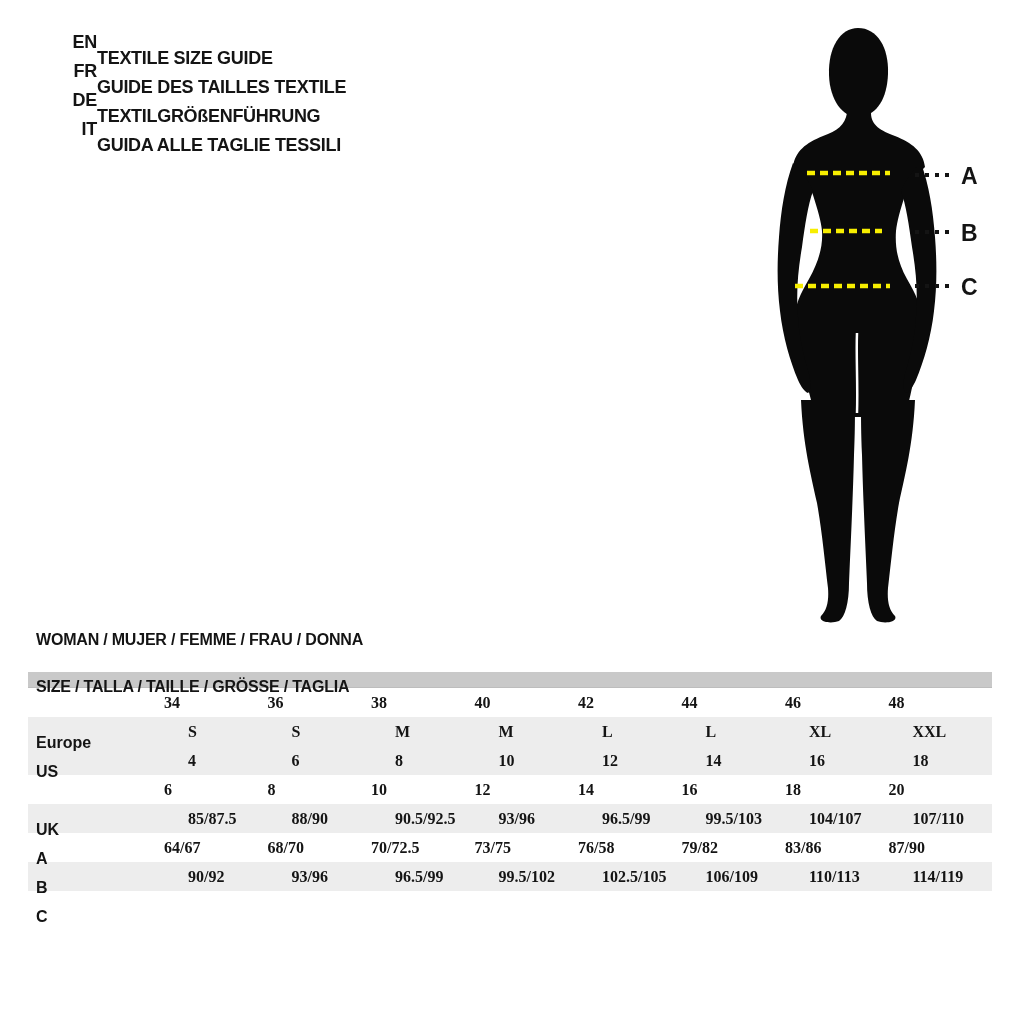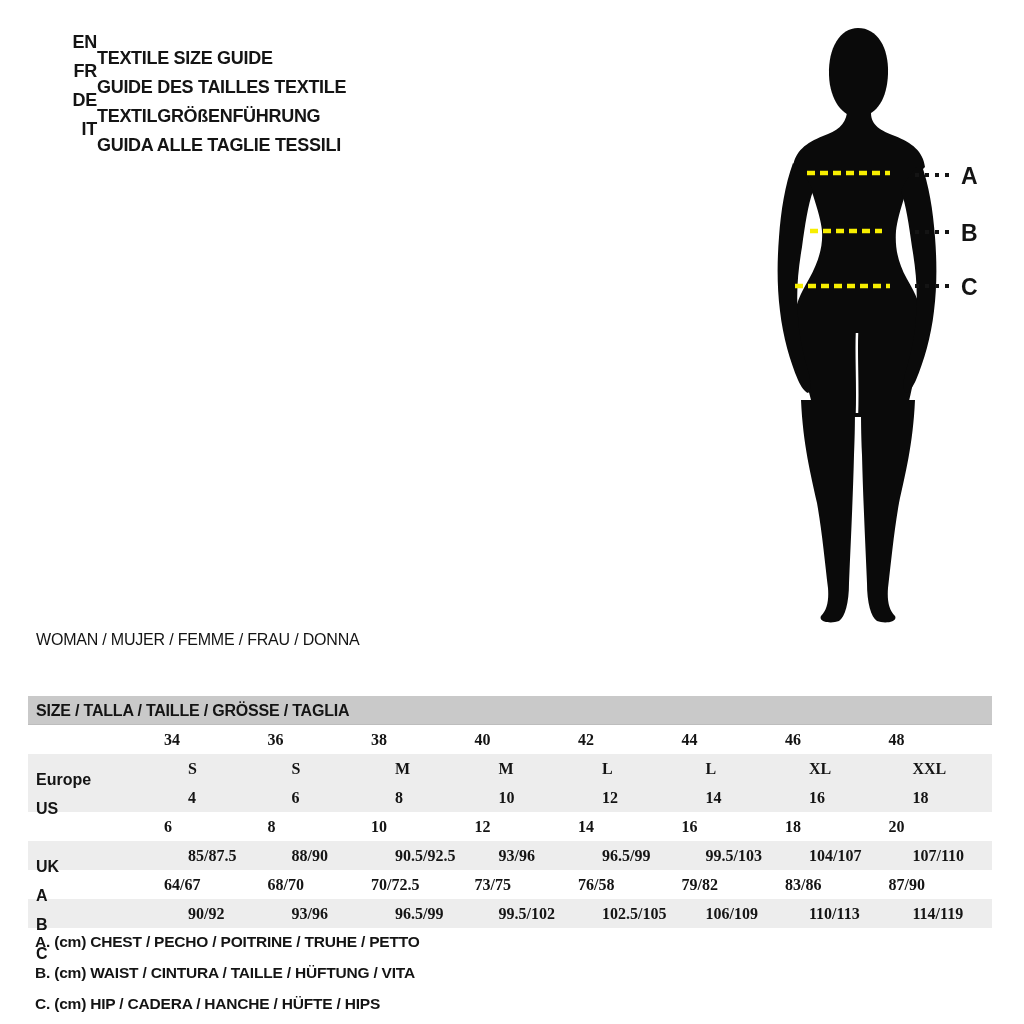--- a/index.html
+++ b/index.html
@@ -34,34 +34,33 @@
     position:absolute;left:765px;top:25px;width:245px;height:600px;
   }
   .figure svg{display:block;width:245px;height:600px;}
   .measure-label{
     font-family:"Liberation Sans", sans-serif;
     font-weight:600;font-size:23px;fill:var(--ink);
   }
   
   .woman-title{
     position:absolute;left:36px;top:631px;
-    font-weight:normal;font-size:16px;letter-spacing:-0.2px;
+    font-weight:bold;font-size:16px;letter-spacing:-0.2px;
   }
   
   .size-table{
     position:absolute;left:28px;top:672px;width:964px;
     font-size:16px;
   }
   .size-table .thead{
-    height:29px;line-height:29px;
+    height:16px;line-height:29px;
     background:var(--bar);
     font-weight:bold;letter-spacing:-0.2px;
     padding-left:8px;
     border-bottom:1px solid #bdbdbd;
-    margin-top:24px;
   }
   .trow{
     display:flex;height:29px;line-height:29px;font-weight:600;
   }
   .trow.shaded{background:var(--stripe);gap:24px;}
   .tcell-label{
     flex:0 0 136px;padding-left:8px;text-align:left;font-weight:600;margin-top:40px;
   }
   .tcell{
     flex:1 1 0;text-align:left;font-family:Liberation Serif, serif;
@@ -264,19 +263,14 @@
           <div class="tcell">96.5/99</div>
           <div class="tcell">99.5/102</div>
           <div class="tcell">102.5/105</div>
           <div class="tcell">106/109</div>
           <div class="tcell">110/113</div>
           <div class="tcell">114/119</div>
         </div>
       </div>
   </div>
 
-  <div class="legend">
-    <div class="legend-line">A. (cm) CHEST / PECHO / POITRINE / TRUHE / PETTO</div>
-    <div class="legend-line">B. (cm) WAIST / CINTURA / TAILLE / HÜFTUNG / VITA</div>
-    <div class="legend-line">C. (cm) HIP / CADERA / HANCHE / HÜFTE / HIPS</div>
-  </div>
 
 </div>
 
 </body></html>

